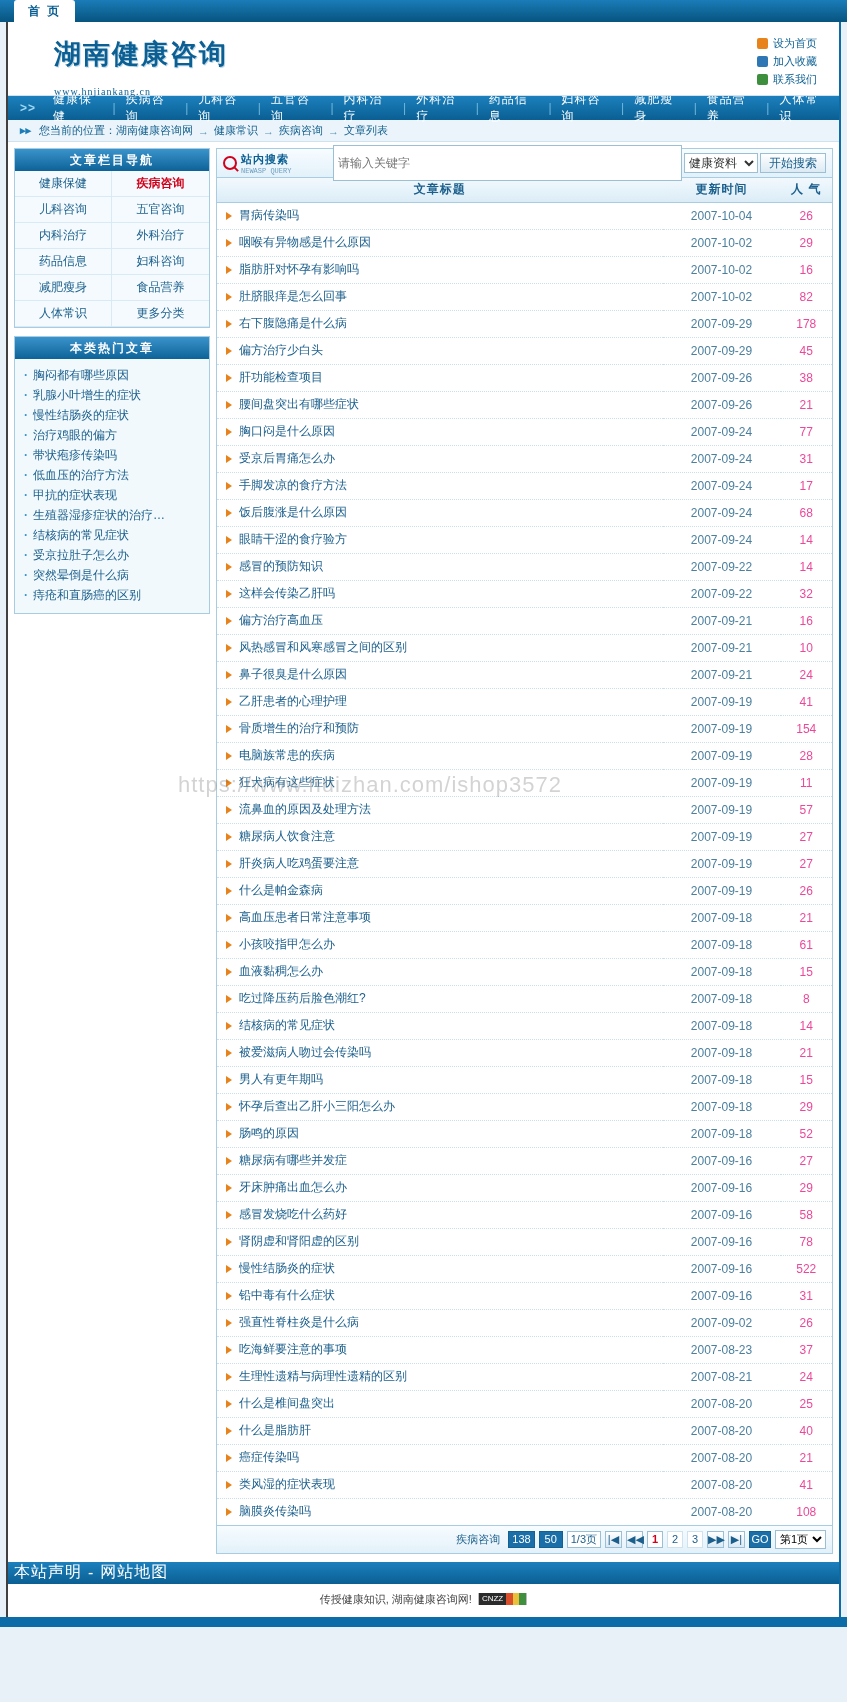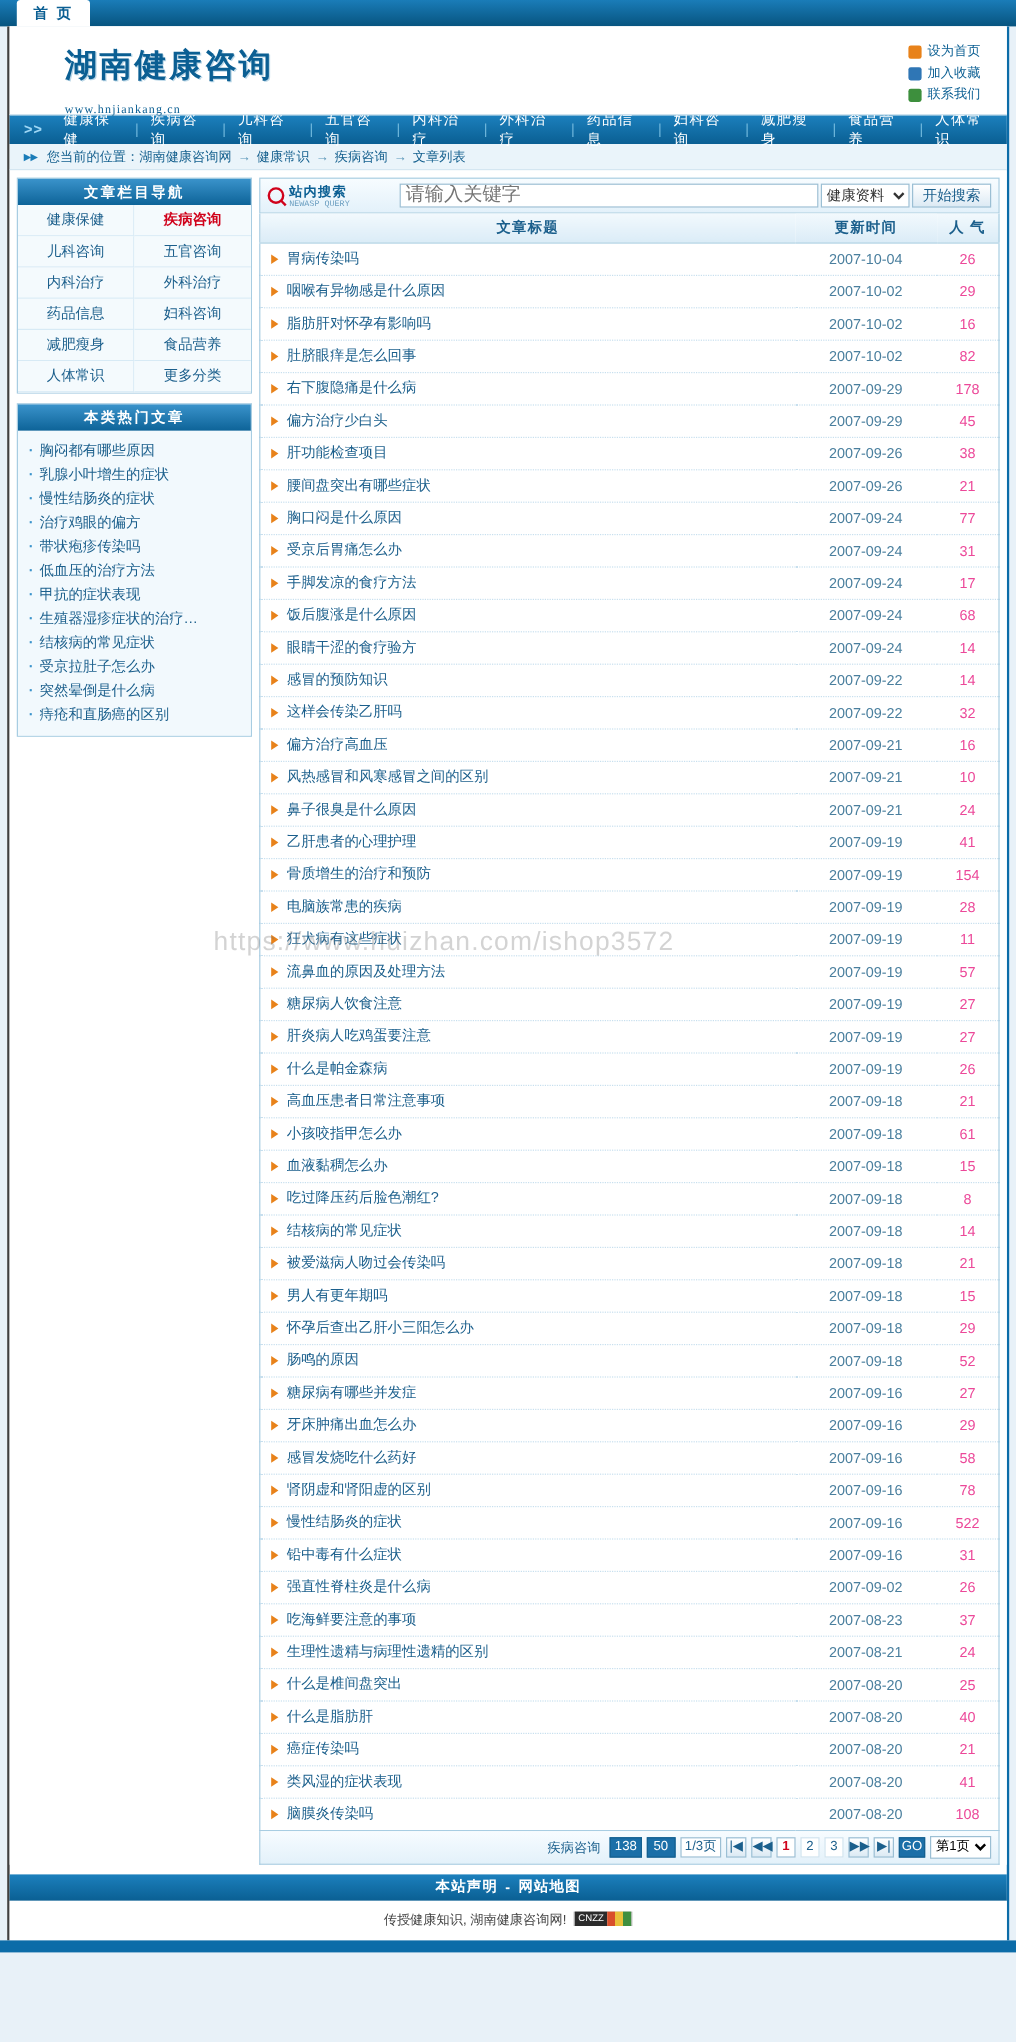--- a/index.html
+++ b/index.html
@@ -188,24 +188,24 @@
     position:relative;flex:0 0 auto;
   }
   .mag:after{
     content:"";position:absolute;width:2px;height:6px;background:#d0021b;
     right:-2px;bottom:-4px;transform:rotate(-45deg);
   }
   .search-logo .t1 { font-size:11px; font-weight:bold; color:#0b5f93; letter-spacing:1px;}
   .search-logo .t2 { font-size:7px; color:#6b9ec0; font-family:"Liberation Mono",monospace;}
   .search-input {
     flex:1;
-    height:20px;
+    height:36px;
     border:1px solid #9bbfd4;
     background:#fff;
-    font-size:16px;
+    font-size:12px;
     padding:0 4px;
     color:#1d4ed8;
   }
   .search-select {
     height:20px;
     border:1px solid #9bbfd4;
     background:#fff;
     font-size:12px;
     color:#333;
     width:74px;
@@ -303,27 +303,25 @@
   .pg-go {
     width:22px;height:17px;line-height:15px;text-align:center;
     background:#1b6fa8;color:#fff;border:1px solid #14608f;cursor:pointer;
   }
   .pg-select { height:19px; border:1px solid #9bbfd4; font-size:11px; background:#fff;}
   
   .foot-nav {
     height:22px;
     background:linear-gradient(#1c80bd,#0a5f93);
     color:#fff;
-    font-size:12px;
+    font-size:16px;
     display:flex;
     align-items:center;
-    justify-content:center;
     letter-spacing:1px;
     margin-top:8px;
-    font-weight:bold;
   }
   .foot-nav a { color:#fff; text-decoration:none; padding:0 6px;}
   .foot-txt {
     background:#ffffff;
     text-align:center;
     font-size:11px;
     color:#444;
     padding:8px 0 10px 0;
     display:flex;
     align-items:center;

